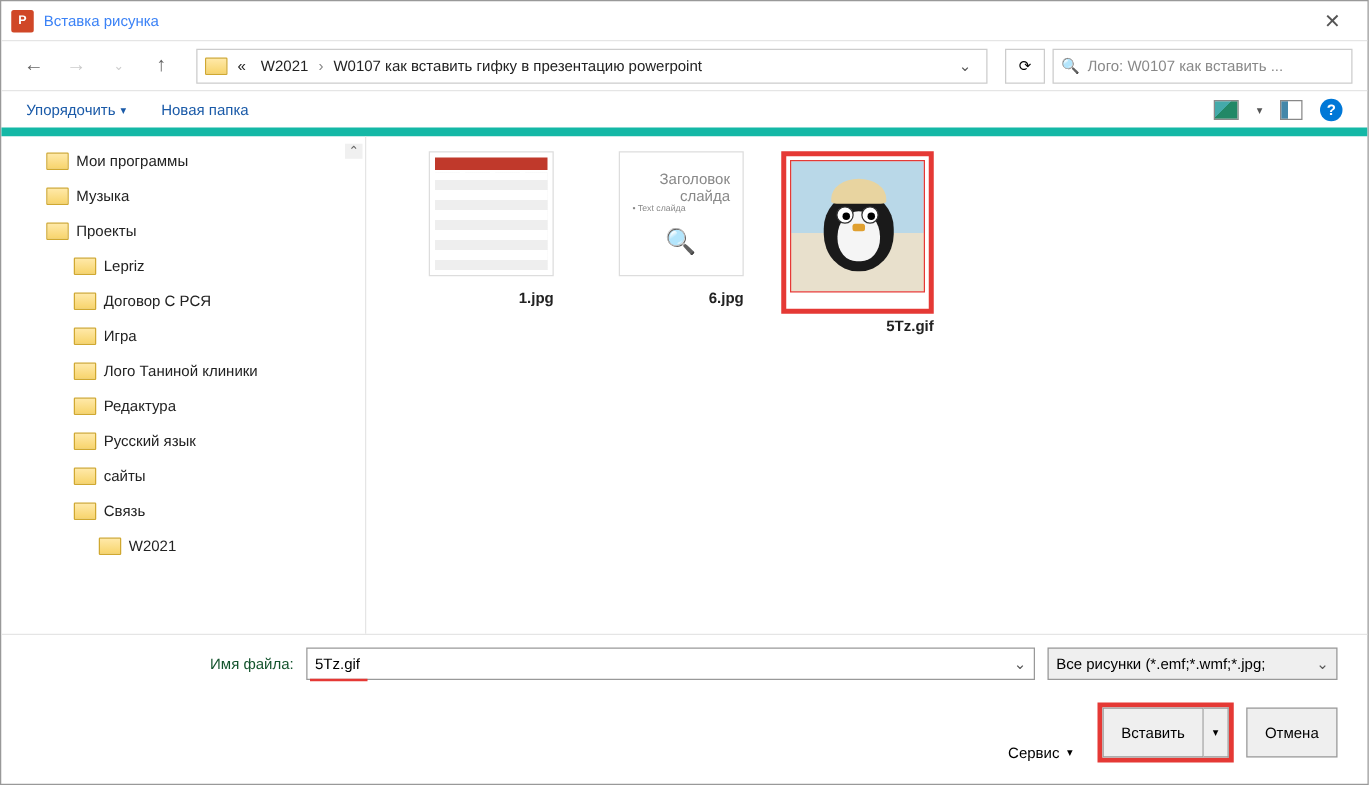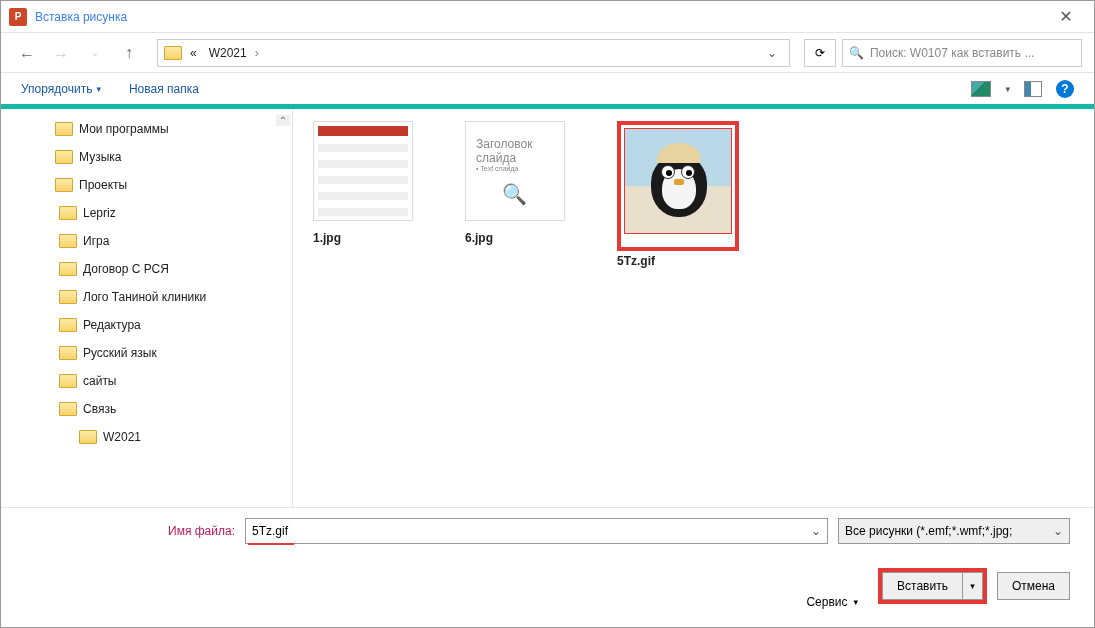--- a/index.html
+++ b/index.html
@@ -15,40 +15,40 @@
 .nav-arrow.disabled { color: #ccc; }
 .breadcrumb { flex: 1; height: 28px; border: 1px solid #ccc; display: flex; align-items: center; padding: 0 6px; gap: 4px; margin: 0 8px; }
 .folder-icon-sm { width: 18px; height: 14px; background: linear-gradient(#ffe9a8,#f7d46c); border: 1px solid #d0a830; border-radius: 1px; }
 .crumb { color: #222; padding: 0 4px; }
 .crumb-sep { color: #888; }
 .bc-dropdown { margin-left: auto; color: #555; padding: 0 6px; }
 .refresh-btn { width: 32px; height: 28px; border: 1px solid #ccc; display: flex; align-items: center; justify-content: center; }
 .search-box { width: 240px; height: 28px; border: 1px solid #ccc; display: flex; align-items: center; padding: 0 6px; gap: 6px; color: #888; }
 .search-box span.ph { overflow: hidden; white-space: nowrap; text-overflow: ellipsis; flex: 1; }
 
-.toolbar { height: 36px; display: flex; align-items: center; padding: 0 20px; gap: 28px; border-bottom: 5px solid #14b8a6; }
+.toolbar { height: 36px; display: flex; align-items: center; padding: 0 20px; gap: 28px; border-bottom: 7px solid #14b8a6; }
 .tb-item { color: #1a5aa8; display: flex; align-items: center; gap: 4px; }
 .tb-right { margin-left: auto; display: flex; align-items: center; gap: 14px; }
 .view-icon { width: 20px; height: 16px; background: linear-gradient(135deg,#4aa 40%,#286 40%); border: 1px solid #888; }
 .pane-icon { width: 18px; height: 16px; border: 1px solid #888; background: linear-gradient(90deg,#48a 35%,#fff 35%); }
 .help-icon { width: 18px; height: 18px; border-radius: 50%; background: #0078d7; color: #fff; display: flex; align-items: center; justify-content: center; font-weight: bold; }
 
 .main { display: flex; height: 398px; }
 .sidebar { width: 292px; border-right: 1px solid #e5e5e5; overflow-y: auto; padding: 6px 0; position: relative; }
 .sidebar::-webkit-scrollbar { width: 18px; }
 .sidebar::-webkit-scrollbar-track { background: #f0f0f0; }
 .sidebar::-webkit-scrollbar-thumb { background: #c0c0c0; }
-.tree-item { display: flex; align-items: center; height: 28px; padding-left: 54px; gap: 6px; color: #222; white-space: nowrap; }
+.tree-item { display: flex; align-items: center; height: 28px; padding-left: 36px; gap: 6px; color: #222; white-space: nowrap; }
 .tree-item.d1 { padding-left: 58px; }
 .tree-item.d2 { padding-left: 78px; }
 .folder-icon { width: 18px; height: 14px; background: linear-gradient(#ffe9a8,#f7d46c); border: 1px solid #d0a830; border-radius: 1px; flex-shrink: 0; }
 .scroll-hint { position: absolute; right: 2px; top: 6px; color: #666; font-size: 10px; background: #f0f0f0; width: 14px; text-align: center; }
 
 .content { flex: 1; padding: 12px 20px; display: flex; gap: 22px; align-items: flex-start; }
-.file-item { width: 130px; text-align: left; }
+.file-item { width: 130px; text-align: right; }
 .thumb { width: 100px; height: 100px; margin: 0 auto 10px; border: 1px solid #ddd; background: #fff; display: flex; align-items: center; justify-content: center; position: relative; overflow: hidden; }
 .thumb.t1 { flex-direction: column; padding: 4px; }
 .thumb.t1 .hdr { height: 10px; width: 100%; background: #c0392b; }
 .thumb.t1 .grid { flex: 1; width: 100%; background: repeating-linear-gradient(0deg,#eee 0 8px,#fff 8px 16px), repeating-linear-gradient(90deg,#eee 0 20px,#fff 20px 24px); margin-top: 2px; }
 .thumb.t2 { font-size: 9px; color: #888; flex-direction: column; padding: 10px; }
 .thumb.t2 .mag { color: #d04727; font-size: 20px; margin-top: 10px; }
 .file-item.selected .thumb-wrap { border: 4px solid #e53935; padding: 3px; }
 .thumb-wrap { display: inline-block; }
 .thumb.t3 { border: 1px solid #e53935; background: linear-gradient(#b9d8e8 55%, #e8e0cc 55%); position: relative; width: 108px; height: 106px; }
 .penguin-body { position: absolute; width: 56px; height: 62px; background: #1a1a1a; border-radius: 45% 45% 48% 48%; top: 26px; left: 26px; }
@@ -57,28 +57,28 @@
 .penguin-eye.l { left: 36px; } .penguin-eye.r { left: 56px; }
 .penguin-eye::after { content: ""; position: absolute; width: 6px; height: 6px; background: #000; border-radius: 50%; top: 4px; left: 4px; }
 .penguin-beak { position:absolute; width: 10px; height: 6px; background: #e0a030; top: 50px; left: 49px; border-radius: 2px; }
 .egg-hat { position: absolute; width: 44px; height: 20px; background: #e8d4a0; border-radius: 50% 50% 10% 10% / 80% 80% 10% 10%; top: 14px; left: 32px; }
 .file-name { color: #222; font-weight: bold; }
 .file-item.selected .file-name { }
 
 .footer { padding: 10px 24px 16px; border-top: 1px solid #e5e5e5; }
 .row { display: flex; align-items: center; gap: 10px; margin-bottom: 12px; }
 .row.right { justify-content: flex-end; gap: 10px; }
-.label { width: 210px; text-align: right; color: #be185d; }
+.label { width: 210px; text-align: right; color: #14532d; }
 .combo { height: 26px; border: 1px solid #999; display: flex; align-items: center; padding: 0 6px; background: #fff; }
 .fname-combo { flex: 1; position: relative; }
 .fname-combo .underline { position: absolute; left: 2px; bottom: -2px; width: 46px; height: 2px; background: #e53935; }
 .filter-combo { width: 232px; justify-content: space-between; background: #efefef; }
 .dd { color: #555; margin-left: auto; }
 .svc-btn { display: flex; align-items: center; gap: 6px; padding: 0 10px; height: 28px; margin-top: 32px; }
-.btn { height: 28px; border: 1px solid #999; background: #efefef; padding: 0 14px; display: flex; align-items: center; cursor: pointer; }
+.btn { height: 40px; border: 1px solid #999; background: #efefef; padding: 0 14px; display: flex; align-items: center; cursor: pointer; }
 .btn-split { display: flex; border: 4px solid #e53935; }
 .btn-split .btn { border: 1px solid #999; }
 .btn-split .arrow { width: 20px; border-left: none; justify-content: center; padding: 0; }
 </style>
 </head>
 <body>
 
 <div class="titlebar">
   <div class="app-icon">P</div>
   <div class="title-text">Вставка рисунка</div>
@@ -88,26 +88,27 @@
 <div class="navbar">
   <div class="nav-arrow">←</div>
   <div class="nav-arrow disabled">→</div>
   <div class="nav-arrow disabled" style="font-size:10px">⌄</div>
   <div class="nav-arrow">↑</div>
   <div class="breadcrumb">
     <div class="folder-icon-sm"></div>
     <span class="crumb">«</span>
     <span class="crumb">W2021</span>
     <span class="crumb-sep">›</span>
+    <span class="crumb">W0107 как вставить гифку в презентацию powerpoint</span>
     <span class="bc-dropdown">⌄</span>
   </div>
   <div class="refresh-btn">⟳</div>
   <div class="search-box">
     <span>🔍</span>
-    <span class="ph">Поиск: W0107 как вставить ...</span>
+    <span class="ph">Лого: W0107 как вставить ...</span>
   </div>
 </div>
 
 <div class="toolbar">
   <div class="tb-item">
     <span>Упорядочить</span>
       <span style="font-size:9px">▾</span>
   </div>
   <div class="tb-item">Новая папка</div>
   <div class="tb-right">
@@ -133,25 +134,25 @@
         <div class="tree-item">
           <div class="folder-icon"></div>
           <span>Проекты</span>
         </div>
         <div class="tree-item d1">
           <div class="folder-icon"></div>
           <span>Lepriz</span>
         </div>
         <div class="tree-item d1">
           <div class="folder-icon"></div>
+          <span>Договор С РСЯ</span>
+        </div>
+        <div class="tree-item d1">
+          <div class="folder-icon"></div>
           <span>Игра</span>
-        </div>
-        <div class="tree-item d1">
-          <div class="folder-icon"></div>
-          <span>Договор С РСЯ</span>
         </div>
         <div class="tree-item d1">
           <div class="folder-icon"></div>
           <span>Лого Таниной клиники</span>
         </div>
         <div class="tree-item d1">
           <div class="folder-icon"></div>
           <span>Редактура</span>
         </div>
         <div class="tree-item d1">

